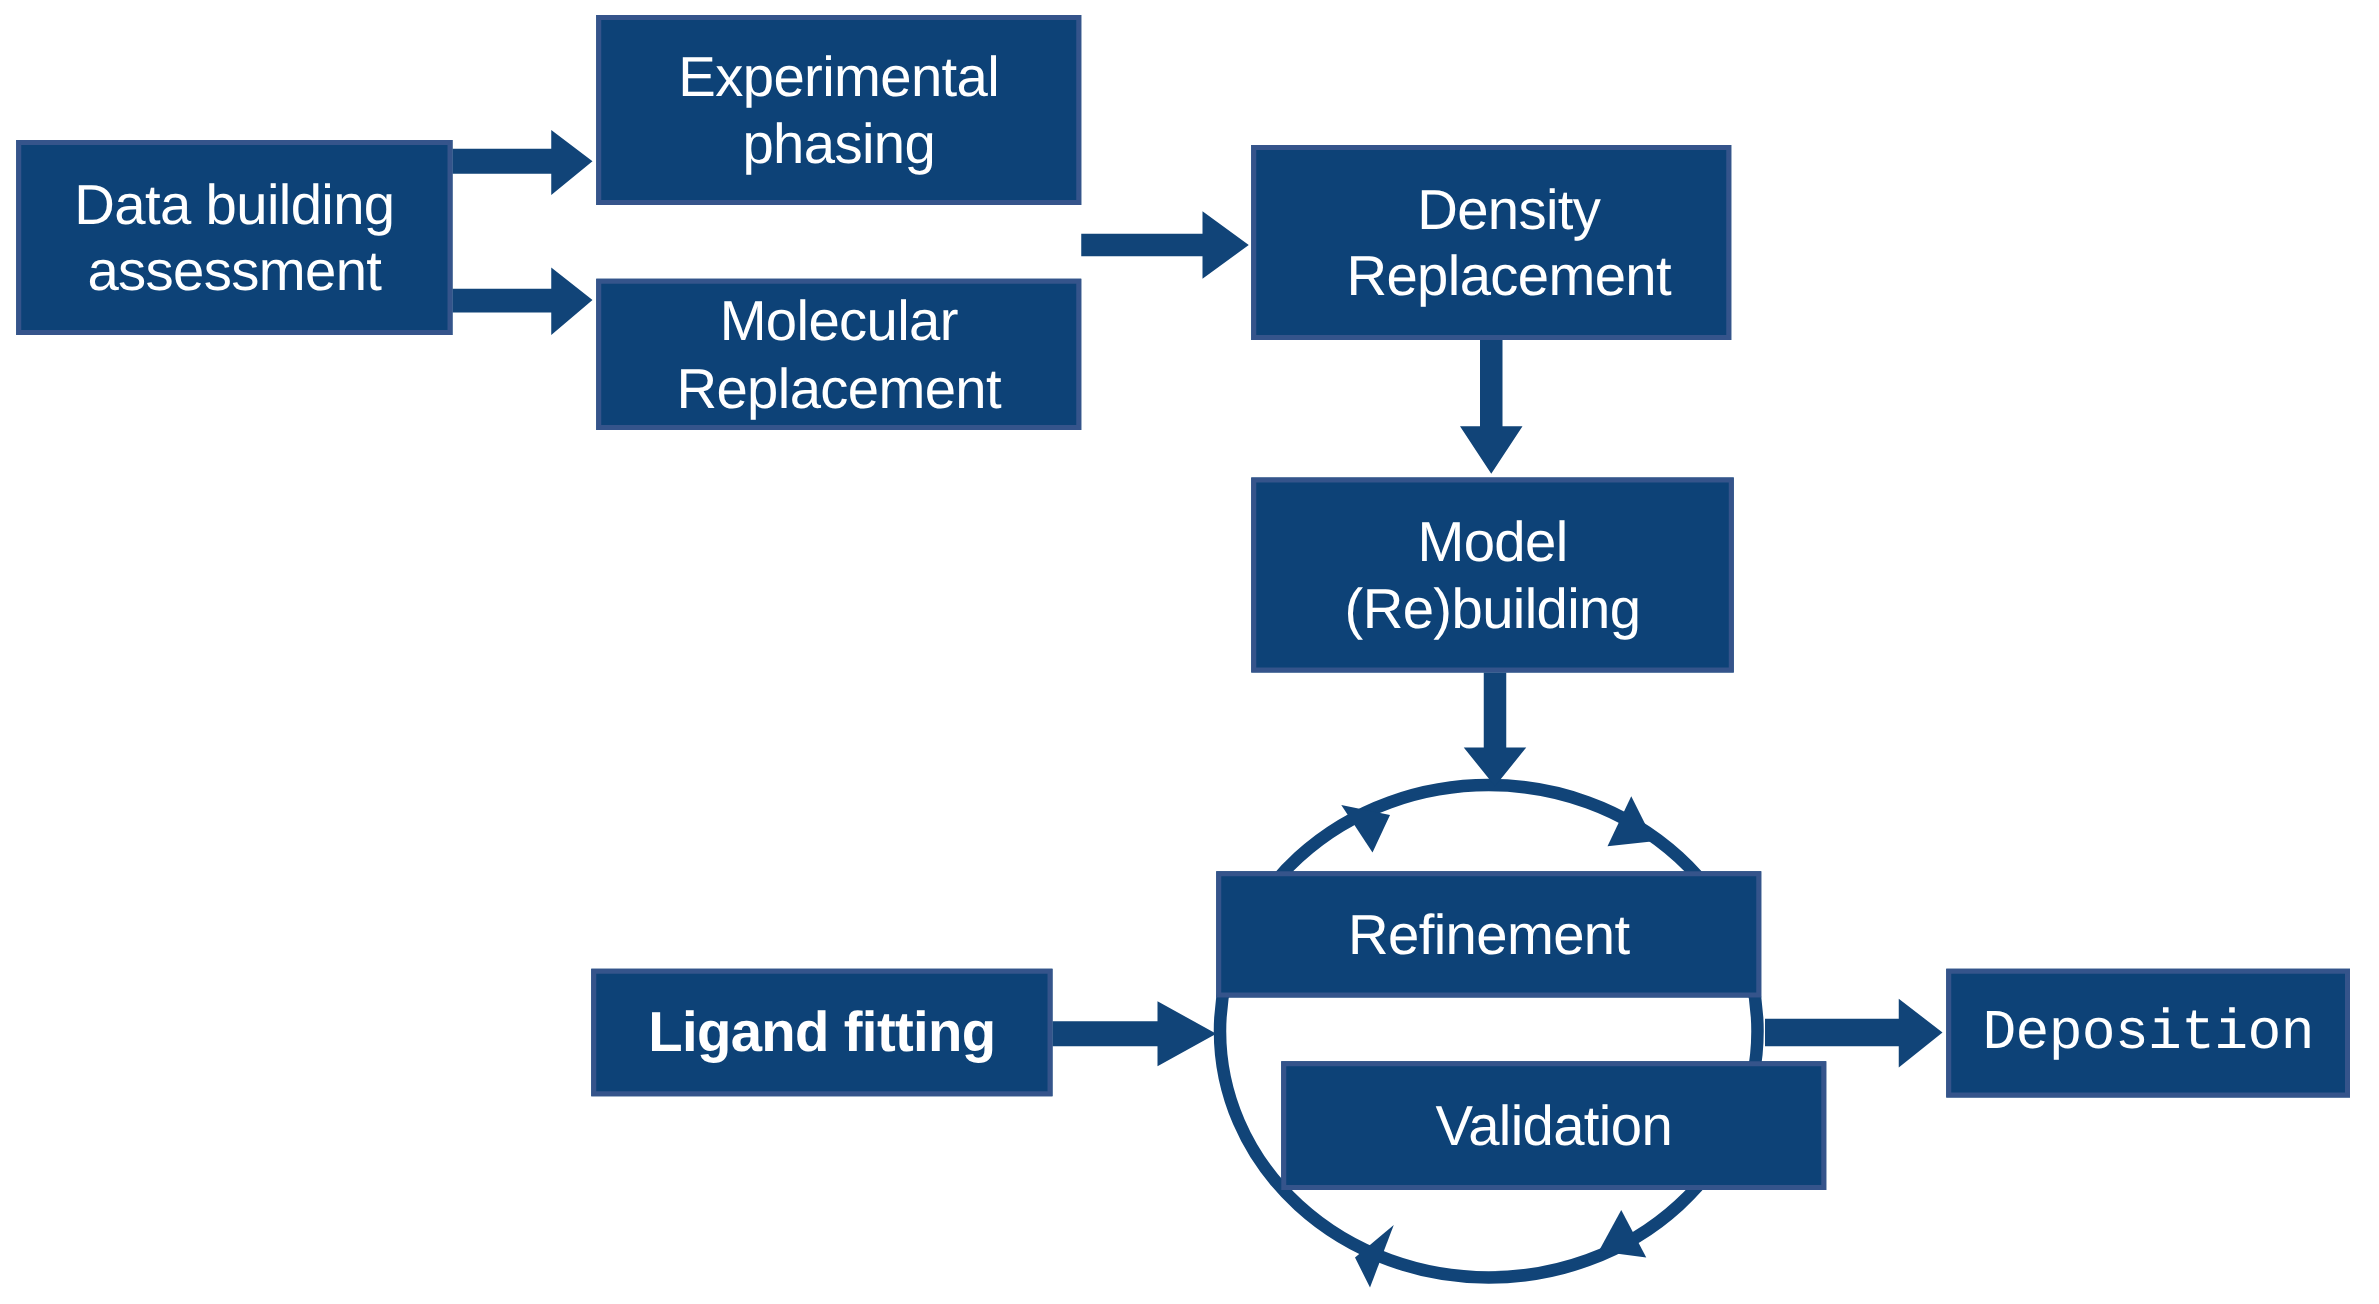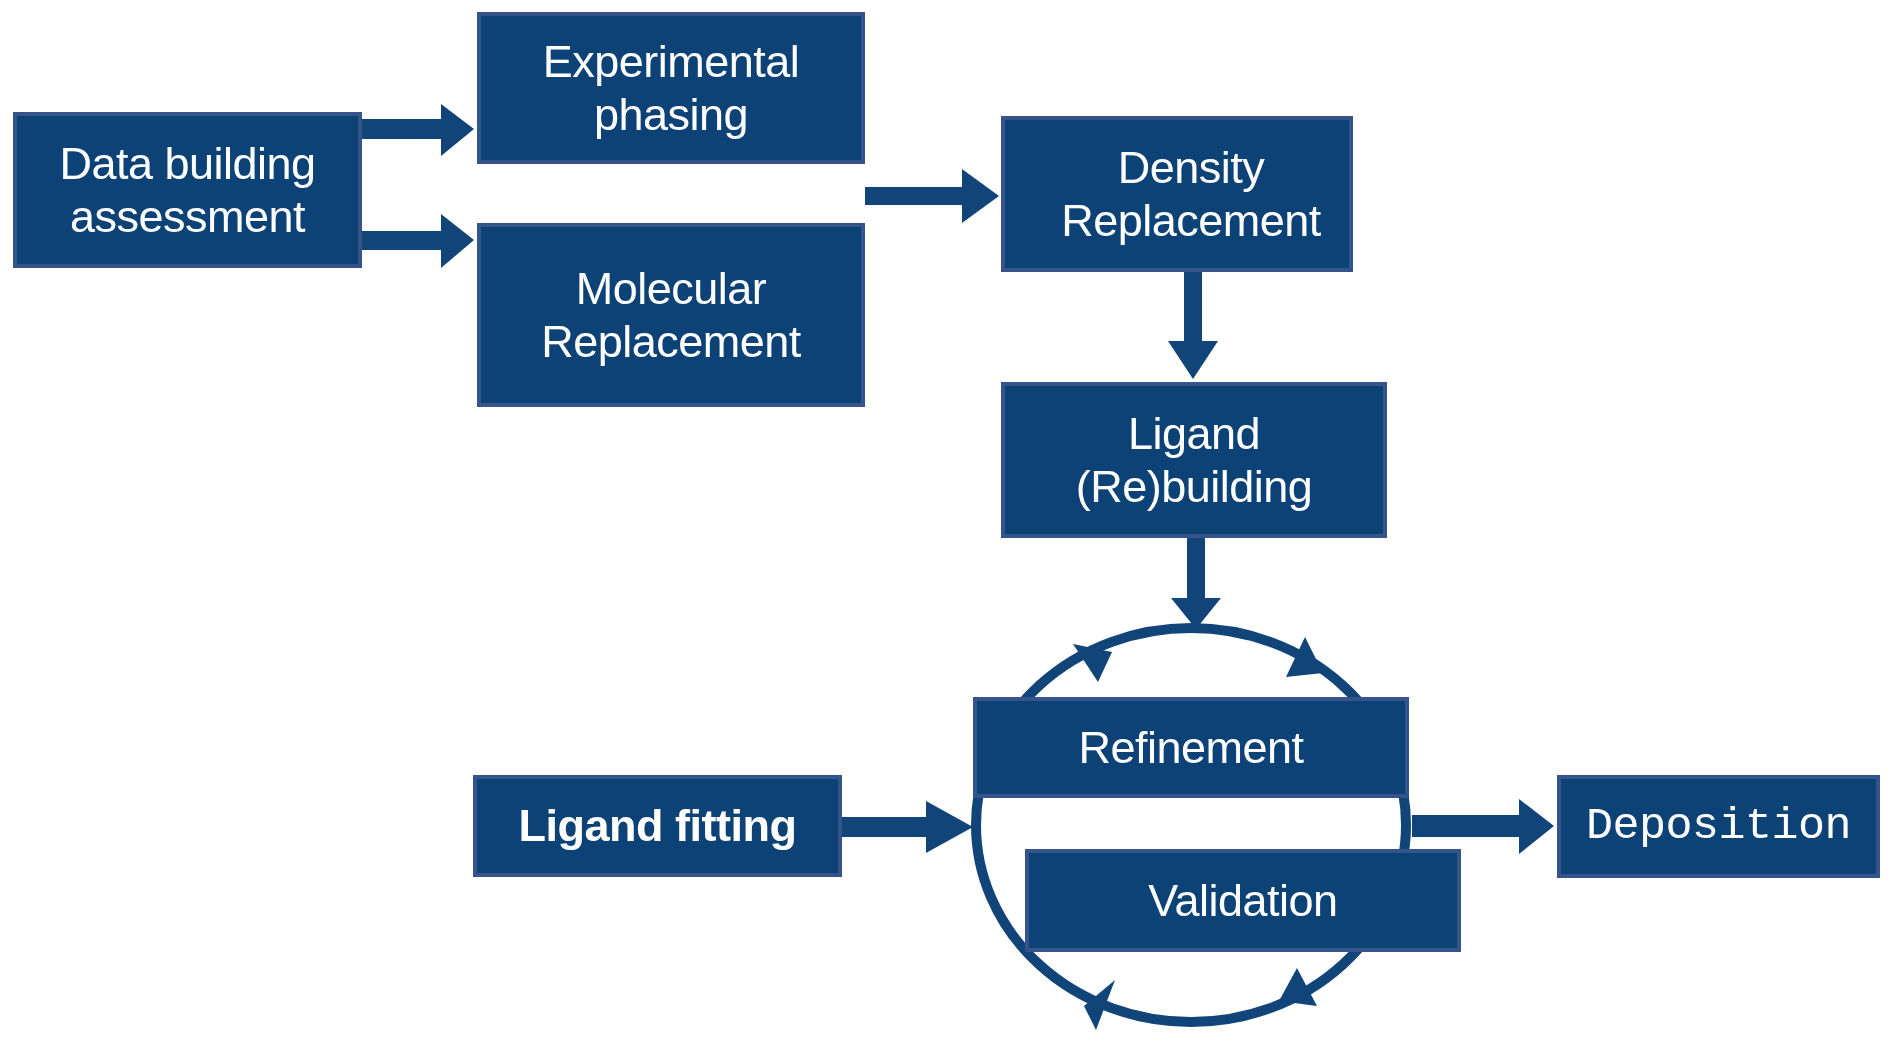--- a/index.html
+++ b/index.html
@@ -34,22 +34,22 @@
     text-align:center;
     font-size:45px;
     line-height:1.18;
     letter-spacing:-0.5px;
     z-index:1;
   }
   .node span{display:block;white-space:nowrap;}
   
   #node-data-quality       {left:13px;  top:112px; width:349px; height:156px;}
   #node-experimental       {left:477px; top:12px;  width:388px; height:152px;}
-  #node-molecular          {left:477px; top:223px; width:388px; height:184px;}
-  #node-density            {left:1001px;top:116px; width:352px; height:156px;padding-left:28px;}
+  #node-molecular          {left:477px; top:223px; width:388px; height:121px;}
+  #node-density            {left:1001px;top:116px; width:384px; height:156px;padding-left:28px;}
   #node-model              {left:1001px;top:382px; width:386px; height:156px;}
   #node-refinement         {left:973px; top:697px; width:436px; height:101px;}
   #node-validation         {left:1014px; top:849px; width:436px; height:103px;margin-left:11px;}
   #node-ligand             {left:473px; top:775px; width:369px; height:102px;font-weight:bold;}
   #node-deposition         {left:1557px;top:775px; width:323px; height:103px;font-family:Liberation Mono, monospace;}
 </style>
 </head>
 <body>
 
 <div id="canvas">
@@ -92,21 +92,21 @@
     <span>Molecular</span>
     <span>Replacement</span>
   </div>
 
   <div class="node" id="node-density">
     <span>Density</span>
     <span>Replacement</span>
   </div>
 
   <div class="node" id="node-model">
-    <span>Ligand</span>
+    <span>Model</span>
     <span>(Re)building</span>
   </div>
 
   <div class="node" id="node-refinement">
     <span>Refinement</span>
   </div>
 
   <div class="node" id="node-validation">
     <span>Validation</span>
   </div>

